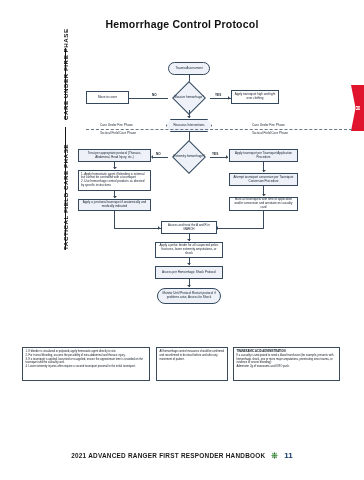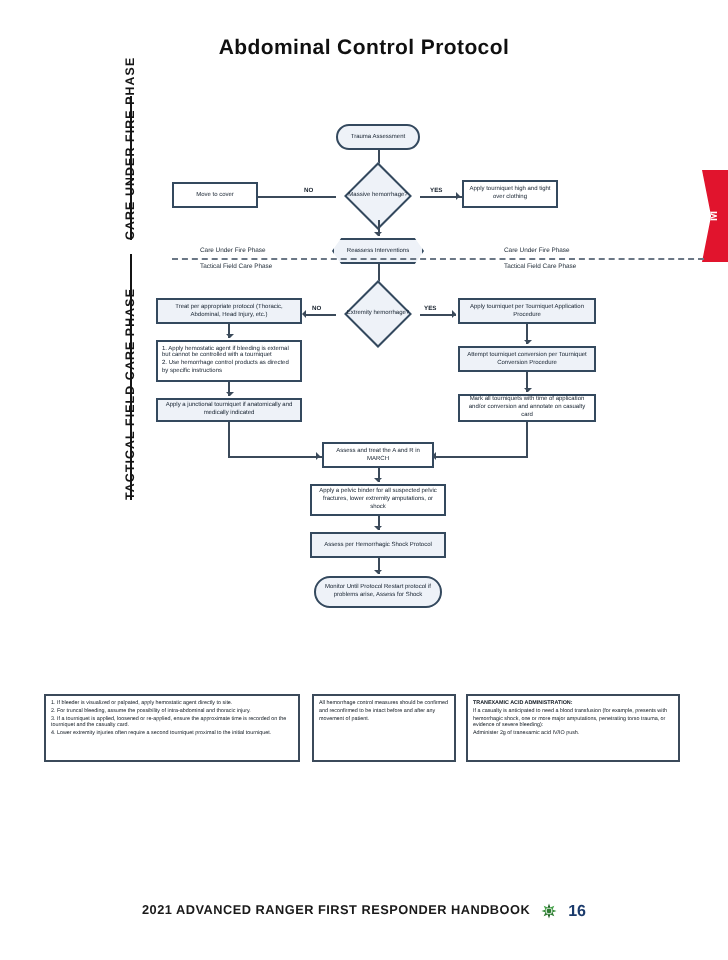--- a/index.html
+++ b/index.html
@@ -188,21 +188,21 @@
   .side-tab-letter {
     color: #ffffff;
     font-size: 6px;
     font-weight: bold;
     transform: rotate(-90deg);
   }
 </style>
 </head>
 <body>
 
-<div class="page-title">Abdominal Control Protocol</div>
+<div class="page-title">Hemorrhage Control Protocol</div>
 
 <div class="side-tab">
   <span class="side-tab-letter">M</span>
 </div>
 
 <div class="phase-label" style="left:62px; top:120px;">CARE UNDER FIRE PHASE</div>
 <div class="phase-underline" style="left:64.5px; top:48px; height:72px;"></div>
 
 <div class="phase-label" style="left:62px; top:250px;">TACTICAL FIELD CARE PHASE</div>
 <div class="phase-underline" style="left:64.5px; top:127px; height:123px;"></div>
@@ -329,14 +329,14 @@
     <circle cx="12" cy="12" r="3.2" fill="#2e7d32"></circle>
     <path d="M12 2 L14.2 8.6 L12 7.2 L9.8 8.6 Z" fill="#1b5e20"></path>
     <path d="M22 12 L15.4 14.2 L16.8 12 L15.4 9.8 Z" fill="#388e3c"></path>
     <path d="M12 22 L9.8 15.4 L12 16.8 L14.2 15.4 Z" fill="#1b5e20"></path>
     <path d="M2 12 L8.6 9.8 L7.2 12 L8.6 14.2 Z" fill="#388e3c"></path>
     <path d="M4.9 4.9 L11.2 7.8 L8.6 8.6 L7.8 11.2 Z" fill="#43a047"></path>
     <path d="M19.1 4.9 L16.2 11.2 L15.4 8.6 L12.8 7.8 Z" fill="#43a047"></path>
     <path d="M19.1 19.1 L12.8 16.2 L15.4 15.4 L16.2 12.8 Z" fill="#2e7d32"></path>
     <path d="M4.9 19.1 L7.8 12.8 L8.6 15.4 L11.2 16.2 Z" fill="#2e7d32"></path>
   </svg>
-  <span class="footer-page">16</span>
+  <span class="footer-page">11</span>
 </div>
 
 </body></html>

